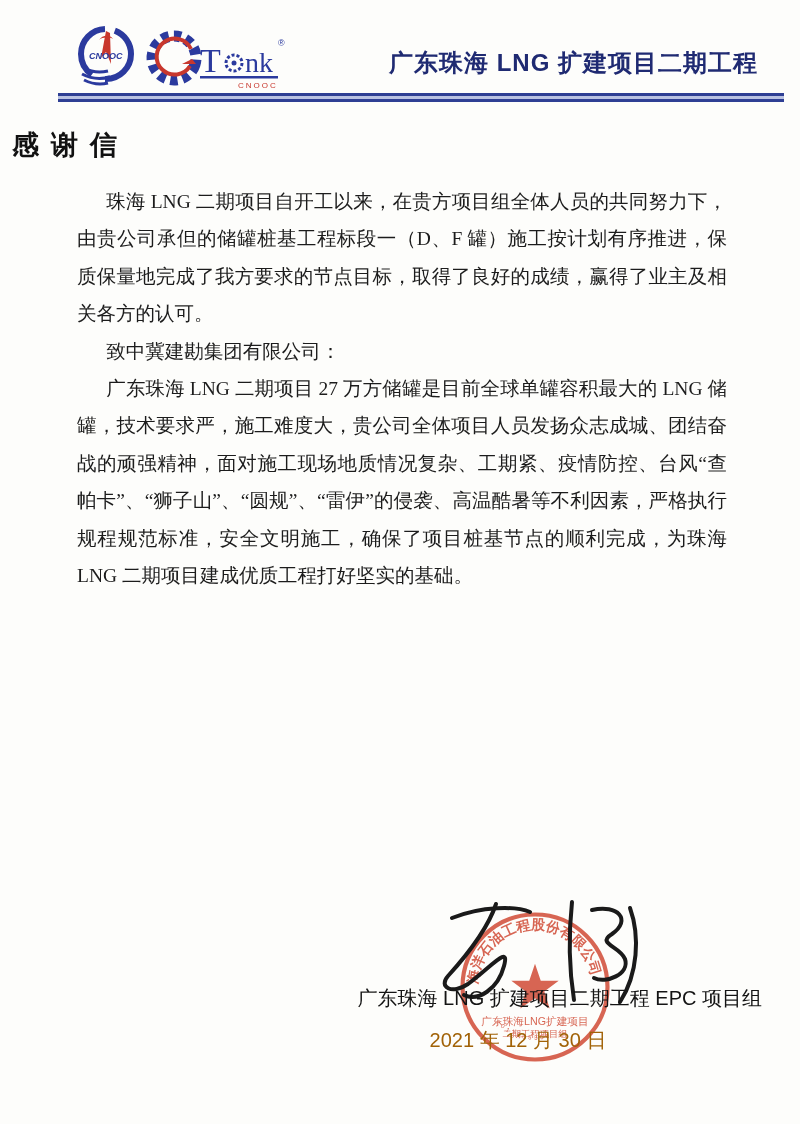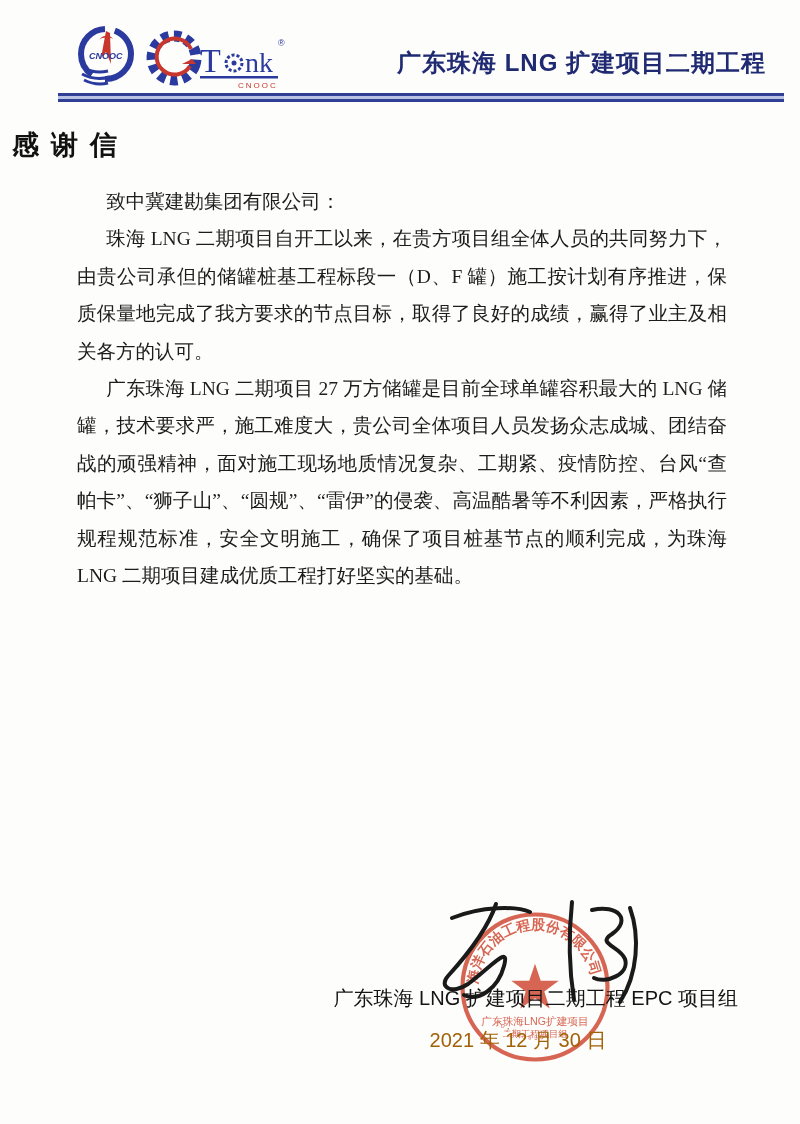--- a/index.html
+++ b/index.html
@@ -13,21 +13,21 @@
   .header { position:absolute; left:0; top:0; width:800px; height:110px; }
   .logo-cnooc { position:absolute; left:72px; top:24px; }
   .logo-gtank { position:absolute; left:138px; top:30px; }
   .services {
     position:absolute; left:224px; top:27px;
     font-family:"Liberation Sans", sans-serif;
     font-weight:bold; font-size:17px; line-height:23px;
     color:#23307a; letter-spacing:1px;
   }
   .project-title {
-    position:absolute; right:34px; top:47px;
+    position:absolute; right:42px; top:47px;
     font-family:"Liberation Sans", sans-serif;
     font-weight:bold; font-size:24px; color:#1f2a72; letter-spacing:1px;
     white-space:nowrap;
   }
   .double-rule {
     position:absolute; left:58px; top:93px; width:726px; height:3px;
     background:#b9c2e2;
     border-top:3px solid #2e3f94; border-bottom:3px solid #2e3f94;
   }
   
@@ -42,21 +42,21 @@
     font-size:19.5px; line-height:37.4px; text-align:justify;
     color:#1c1c1c;
   }
   .letter-body p { margin:0; text-indent:1.5em; }
   
   .stamp {
     position:absolute; left:456px; top:908px; width:158px; height:158px;
     mix-blend-mode:multiply; opacity:.88;
   }
   .org-line {
-    position:absolute; right:62px; top:985px;
+    position:absolute; right:38px; top:985px;
     font-size:20px; color:#141414; white-space:nowrap;
     font-family:"Liberation Sans", sans-serif; font-weight:500;
   }
   .date-line {
     position:absolute; left:418px; top:1027px; width:200px; text-align:center;
     font-size:20px; color:#a16207; white-space:nowrap;
     font-family:"Liberation Sans", sans-serif;
   }
   .handwriting { position:absolute; left:424px; top:896px; }
 </style>
@@ -92,22 +92,22 @@
 
 
     <div class="project-title">广东珠海 LNG 扩建项目二期工程</div>
 
     <div class="double-rule"></div>
   </div>
 
   <div class="letter-title">感谢信</div>
 
   <div class="letter-body">
+    <p>珠海 LNG 二期项目自开工以来，在贵方项目组全体人员的共同努力下，由贵公司承但的储罐桩基工程标段一（D、F 罐）施工按计划有序推进，保质保量地完成了我方要求的节点目标，取得了良好的成绩，赢得了业主及相关各方的认可。</p>
     <p>致中冀建勘集团有限公司：</p>
-    <p>珠海 LNG 二期项目自开工以来，在贵方项目组全体人员的共同努力下，由贵公司承但的储罐桩基工程标段一（D、F 罐）施工按计划有序推进，保质保量地完成了我方要求的节点目标，取得了良好的成绩，赢得了业主及相关各方的认可。</p>
     <p>广东珠海 LNG 二期项目 27 万方储罐是目前全球单罐容积最大的 LNG 储罐，技术要求严，施工难度大，贵公司全体项目人员发扬众志成城、团结奋战的顽强精神，面对施工现场地质情况复杂、工期紧、疫情防控、台风“查帕卡”、“狮子山”、“圆规”、“雷伊”的侵袭、高温酷暑等不利因素，严格执行规程规范标准，安全文明施工，确保了项目桩基节点的顺利完成，为珠海 LNG 二期项目建成优质工程打好坚实的基础。</p>
   </div>
 
   <svg class="stamp" viewBox="0 0 170 170">
     <circle cx="85" cy="85" r="78" fill="none" stroke="#d4513c" stroke-width="4.5"></circle>
     <defs>
       <path id="arcTop" d="M 23,85 A 62 62 0 1 1 147,85" fill="none"></path>
       <path id="arcBottom" d="M 38,117 A 57 57 0 0 0 132,117" fill="none"></path>
     </defs>
     <text font-size="15" fill="#d4513c" font-family="Liberation Sans, sans-serif" font-weight="bold">

